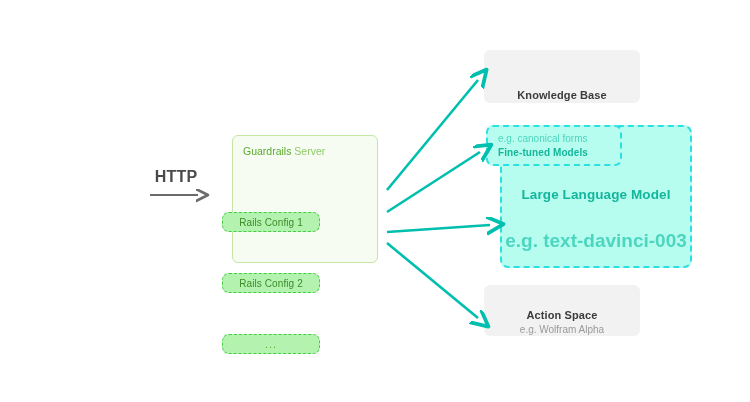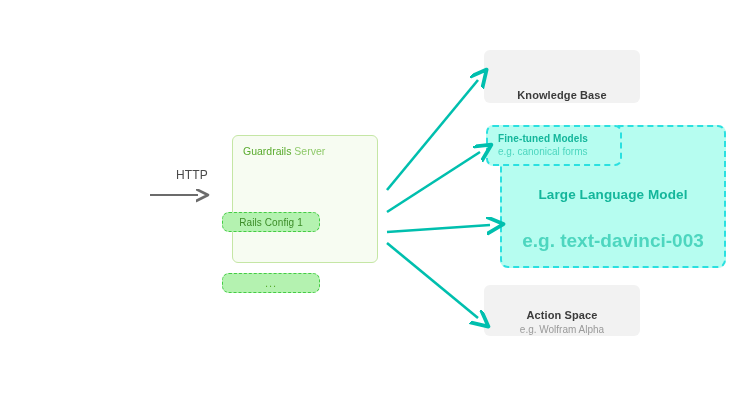--- a/index.html
+++ b/index.html
@@ -53,25 +53,25 @@
     left: 35px; top: 178px; width: 103px; height: 35px;
   }
 
   
   #http-group {
     position: absolute;
     left: 150px; top: 168px; width: 62px; height: 40px;
   }
   #http-label {
     position: absolute;
-    left: 16px; top: 0;
+    left: 0; top: 0;
     width: 52px;
     text-align: center;
-    font-size: 12px;
-    font-weight: normal;
+    font-size: 16px;
+    font-weight: bold;
     color: #4a4a4a;
     letter-spacing: 0.2px;
   }
   #http-arrow-svg {
     position: absolute;
     left: 0; top: 16px;
   }
 
   
   #guardrails-box {
@@ -129,21 +129,21 @@
     left: 484px; top: 50px; width: 156px; height: 53px;
   }
 
   
   #action-space-box {
     left: 484px; top: 285px; width: 156px; height: 51px;
   }
 
   
   #llm-box {
-    left: 500px; top: 125px; width: 226px; height: 143px;
+    left: 500px; top: 125px; width: 192px; height: 143px;
     background: #b6fdf0;
     border: 2px dashed #2ae0e0;
     border-radius: 8px;
     display: block;
   }
   #llm-text {
     position: absolute;
     left: 0; top: 59px;
     width: 100%;
     text-align: center;
@@ -214,37 +214,38 @@
   </div>
 
   <div class="box" id="guardrails-box">
     <div id="guardrails-title">
       <span class="strong">Guardrails</span><span class="light"> Server</span>
     </div>
   </div>
 
   <div id="rails-stack">
     <div class="rails-pill">Rails Config 1</div>
+    <div class="rails-pill">Rails Config 2</div>
     <div class="rails-pill ellipsis">...</div>
   </div>
 
   <div class="box grey-box" id="knowledge-base-box">
     <div class="grey-title">Knowledge Base</div>
   </div>
 
   <div class="box" id="llm-box">
     <div id="llm-text">
       <div id="llm-title">Large Language Model</div>
       <div id="llm-sub">e.g. text-davinci-003</div>
     </div>
   </div>
 
   <div class="box" id="fine-tuned-box">
+    <div id="ft-sub">e.g. canonical forms</div>
     <div id="ft-title">Fine-tuned Models</div>
-    <div id="ft-sub">e.g. canonical forms</div>
   </div>
 
   <div class="box grey-box" id="action-space-box">
     <div class="grey-title">Action Space</div>
     <div class="grey-sub">e.g. Wolfram Alpha</div>
   </div>
 
   <svg id="arrows-svg" viewBox="0 0 750 402">
     <defs>
       <marker id="tealhead" markerWidth="8" markerHeight="8" refX="1.2" refY="3.2" orient="auto" markerUnits="strokeWidth">

